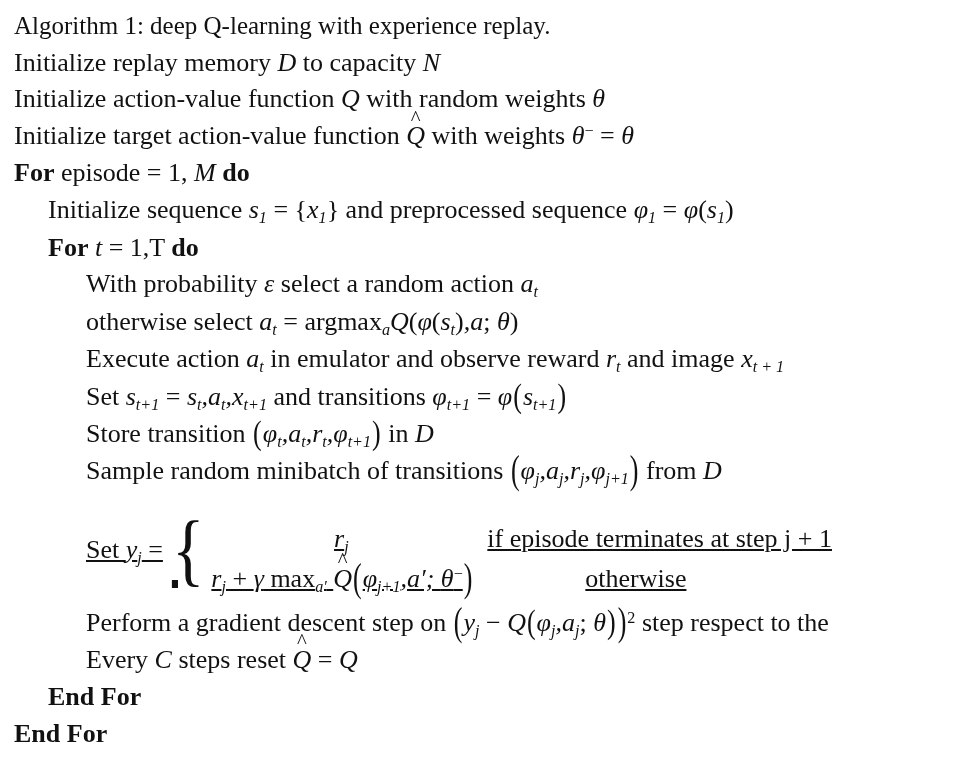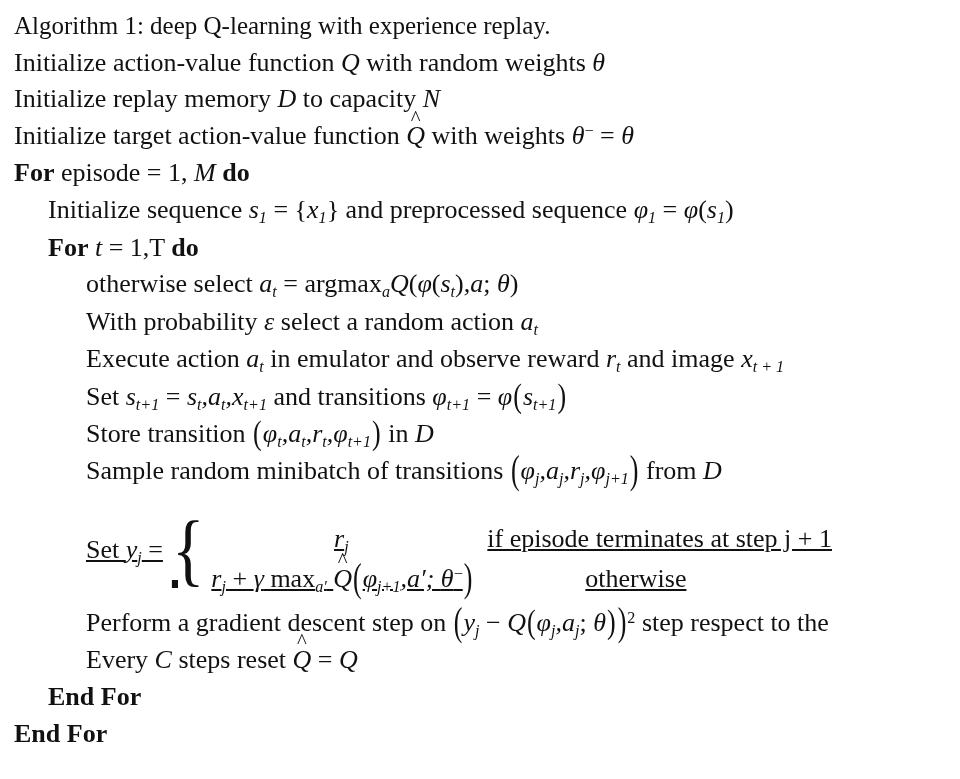--- a/index.html
+++ b/index.html
@@ -117,49 +117,49 @@
 </head>
 <body>
 
 <div class="algorithm">
 
   <div class="line title">
     <span>Algorithm 1: deep Q-learning with experience replay.</span>
   </div>
 
   <div class="line">
+    <span>Initialize replay memory </span><i class="math">D</i><span> to capacity </span><i class="math">N</i>
+  </div>
+
+  <div class="line">
     <span>Initialize action-value function </span><i class="math">Q</i><span> with random weights </span><i class="math">θ</i>
-  </div>
-
-  <div class="line">
-    <span>Initialize replay memory </span><i class="math">D</i><span> to capacity </span><i class="math">N</i>
   </div>
 
   <div class="line">
     <span>Initialize target action-value function </span><span class="hatwrap"><span class="hat">^</span><i class="math">Q</i></span><span> with weights </span><i class="math">θ</i><sup>−</sup><span> = </span><i class="math">θ</i>
   </div>
 
   <div class="line">
     <span class="kw">For</span><span> episode = 1, </span><i class="math">M</i><span>&nbsp;</span><span class="kw">do</span>
   </div>
 
   <div class="line indent-1">
     <span>Initialize sequence </span><i class="math">s</i><sub>1</sub><span> = {</span><i class="math">x</i><sub>1</sub><span>} and preprocessed sequence </span><i class="math">φ</i><sub>1</sub><span> = </span><i class="math">φ</i><span>(</span><i class="math">s</i><sub>1</sub><span>)</span>
   </div>
 
   <div class="line indent-1">
     <span class="kw">For</span><i class="math"> t</i><span> = 1,T </span><span class="kw">do</span>
   </div>
 
   <div class="line indent-2">
+    <span>With probability </span><i class="math">ε</i><span> select a random action </span><i class="math">a</i><sub>t</sub>
+  </div>
+
+  <div class="line indent-2">
     <span>otherwise select </span><i class="math">a</i><sub>t</sub><span> = argmax</span><sub>a</sub><i class="math">Q</i><span>(</span><i class="math">φ</i><span>(</span><i class="math">s</i><sub>t</sub><span>)</span><i class="math">,a</i><span>; </span><i class="math">θ</i><span>)</span>
-  </div>
-
-  <div class="line indent-2">
-    <span>With probability </span><i class="math">ε</i><span> select a random action </span><i class="math">a</i><sub>t</sub>
   </div>
 
   <div class="line indent-2">
     <span>Execute action </span><i class="math">a</i><sub>t</sub><span> in emulator and observe reward </span><i class="math">r</i><sub>t</sub><span> and image </span><i class="math">x</i><sub>t + 1</sub>
   </div>
 
   <div class="line indent-2">
     <span>Set </span><i class="math">s</i><sub>t+1</sub><span> = </span><i class="math">s</i><sub>t</sub><i class="math">,a</i><sub>t</sub><i class="math">,x</i><sub>t+1</sub><span> and transitions </span><i class="math">φ</i><sub>t+1</sub><span> = </span><i class="math">φ</i><span class="midparen">(</span><i class="math">s</i><sub>t+1</sub><span class="midparen">)</span>
   </div>
 

